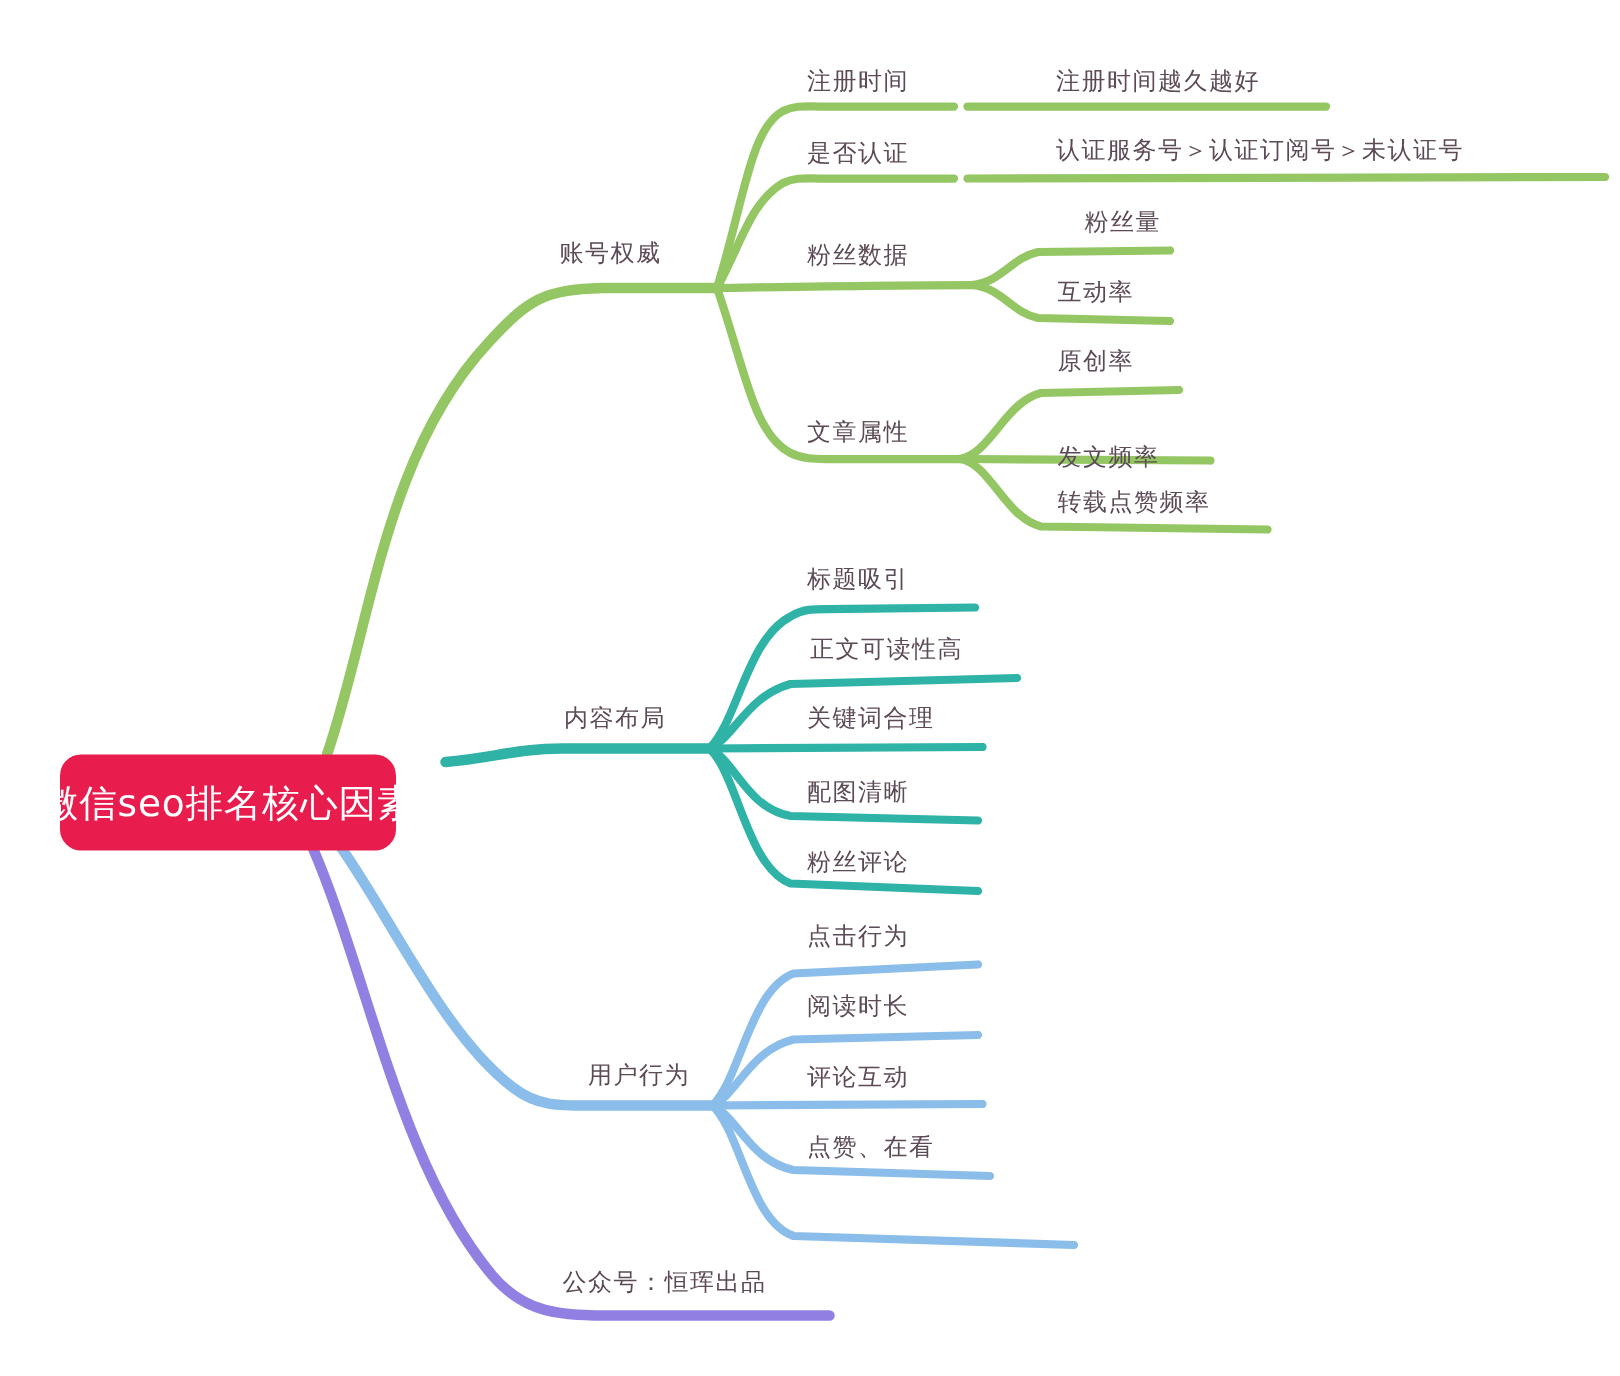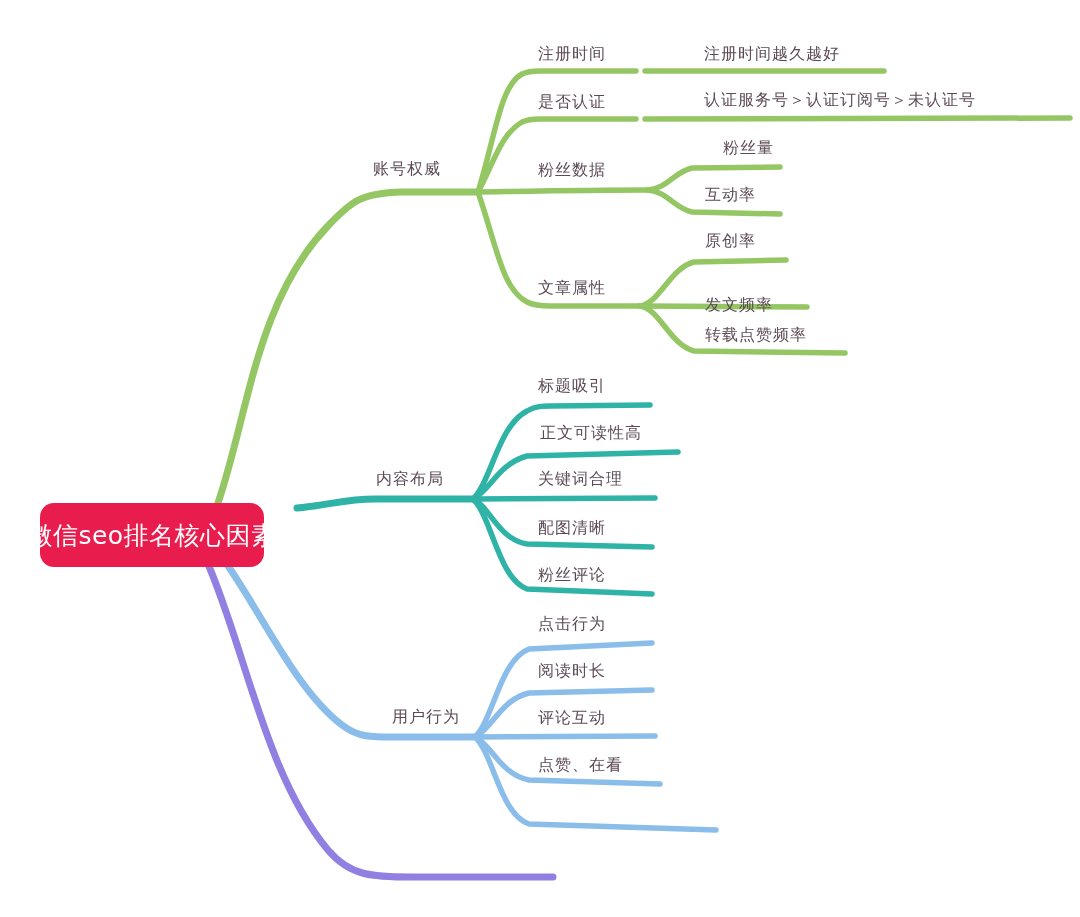--- a/index.html
+++ b/index.html
@@ -70,20 +70,21 @@
     <path class="w5" d="M 475,737 C 494,755 500,814 529,824 L 716,830" stroke="#8abde9"></path>
 
     <path class="w7" d="M 208,564 C 246,652 266,776 328,850 C 350,876 372,877 412,877 L 553,877" stroke="#9180e2"></path>
   </svg>
 
   <div class="root-node">微信seo排名核心因素</div>
 
   <div class="label" style="left:373px;top:160px;">账号权威</div>
   <div class="label" style="left:376px;top:470px;">内容布局</div>
   <div class="label" style="left:376px;top:708px;margin-left:16px;">用户行为</div>
+  <div class="label" style="left:375px;top:846px;">公众号：恒珲出品</div>
 
   <div class="label" style="left:538px;top:45px;">注册时间</div>
   <div class="label" style="left:704px;top:45px;text-align:center;">注册时间越久越好</div>
   <div class="label" style="left:538px;top:93px;text-align:center;">是否认证</div>
   <div class="label" style="left:704px;top:91px;">认证服务号＞认证订阅号＞未认证号</div>
   <div class="label" style="left:538px;top:161px;">粉丝数据</div>
   <div class="label" style="left:705px;top:139px;margin-left:18px;">粉丝量</div>
   <div class="label" style="left:705px;top:186px;">互动率</div>
   <div class="label" style="left:538px;top:279px;">文章属性</div>
   <div class="label" style="left:705px;top:232px;">原创率</div>

